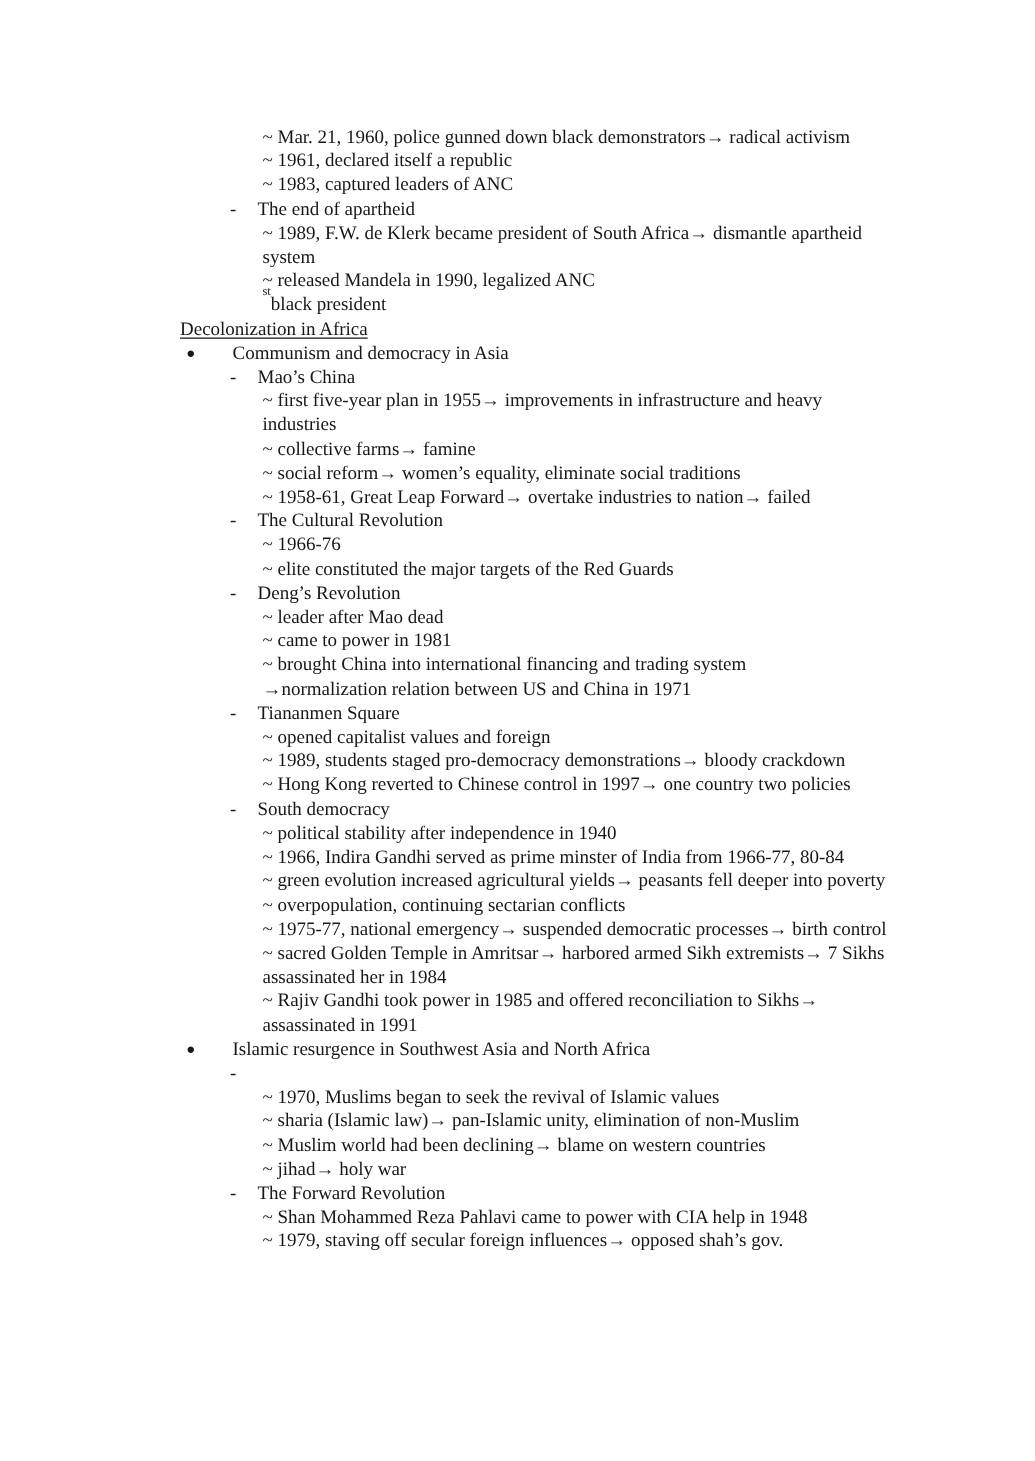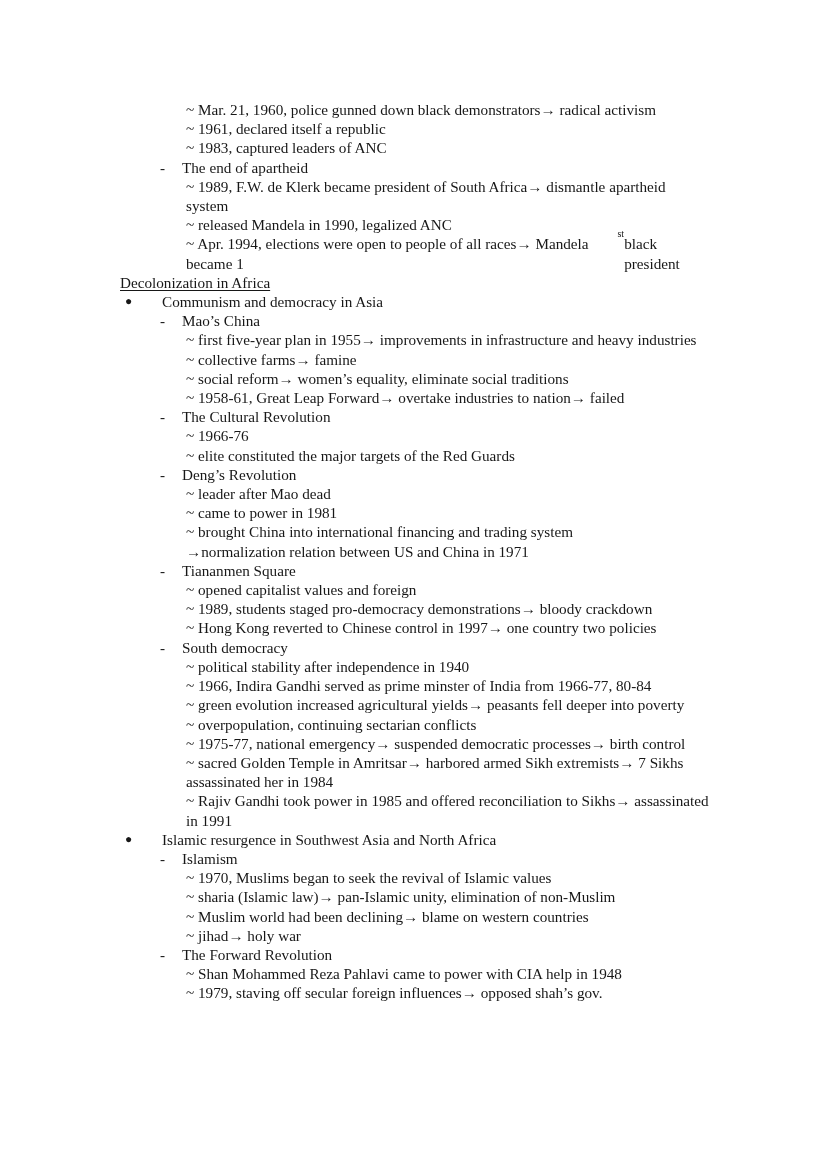--- a/index.html
+++ b/index.html
@@ -30,20 +30,21 @@
     width: 590px;
     font-size: 15.2px;
     line-height: 19.2px;
   }
 
   
   .line {
     display: flex;
     align-items: flex-start;
     white-space: normal;
+    margin-left: 24px;
   }
 
   .marker {
     flex: 0 0 auto;
     text-align: left;
   }
 
   .txt {
     flex: 1 1 auto;
   }
@@ -91,21 +92,20 @@
       <div class="line lvl-tilde">~ Mar. 21, 1960, police gunned down black demonstrators→ radical activism</div>
       <div class="line lvl-tilde">~ 1961, declared itself a republic</div>
       <div class="line lvl-tilde">~ 1983, captured leaders of ANC</div>
       <div class="line lvl-dash">
         <span class="marker">-</span>
         <span class="txt">The end of apartheid</span>
       </div>
       <div class="line lvl-tilde">~ 1989, F.W. de Klerk became president of South Africa→ dismantle apartheid system</div>
       <div class="line lvl-tilde">~ released Mandela in 1990, legalized ANC</div>
       <div class="line lvl-tilde">
-        <span>~ Apr. 1994, elections were open to people of all races→ Mandela became 1</span>
         <sup>st</sup>
         <span> black president</span>
       </div>
       <div class="line heading">Decolonization in Africa</div>
       <div class="line lvl-bullet">
         <span class="marker">●</span>
         <span class="txt">Communism and democracy in Asia</span>
       </div>
       <div class="line lvl-dash">
         <span class="marker">-</span>
@@ -146,21 +146,20 @@
       <div class="line lvl-tilde">~ overpopulation, continuing sectarian conflicts</div>
       <div class="line lvl-tilde">~ 1975-77, national emergency→ suspended democratic processes→ birth control</div>
       <div class="line lvl-tilde">~ sacred Golden Temple in Amritsar→ harbored armed Sikh extremists→ 7 Sikhs assassinated her in 1984</div>
       <div class="line lvl-tilde">~ Rajiv Gandhi took power in 1985 and offered reconciliation to Sikhs→ assassinated in 1991</div>
       <div class="line lvl-bullet">
         <span class="marker">●</span>
         <span class="txt">Islamic resurgence in Southwest Asia and North Africa</span>
       </div>
       <div class="line lvl-dash">
         <span class="marker">-</span>
-        <span class="txt">Islamism</span>
       </div>
       <div class="line lvl-tilde">~ 1970, Muslims began to seek the revival of Islamic values</div>
       <div class="line lvl-tilde">~ sharia (Islamic law)→ pan-Islamic unity, elimination of non-Muslim</div>
       <div class="line lvl-tilde">~ Muslim world had been declining→ blame on western countries</div>
       <div class="line lvl-tilde">~ jihad→ holy war</div>
       <div class="line lvl-dash">
         <span class="marker">-</span>
         <span class="txt">The Forward Revolution</span>
       </div>
       <div class="line lvl-tilde">~ Shan Mohammed Reza Pahlavi came to power with CIA help in 1948</div>

